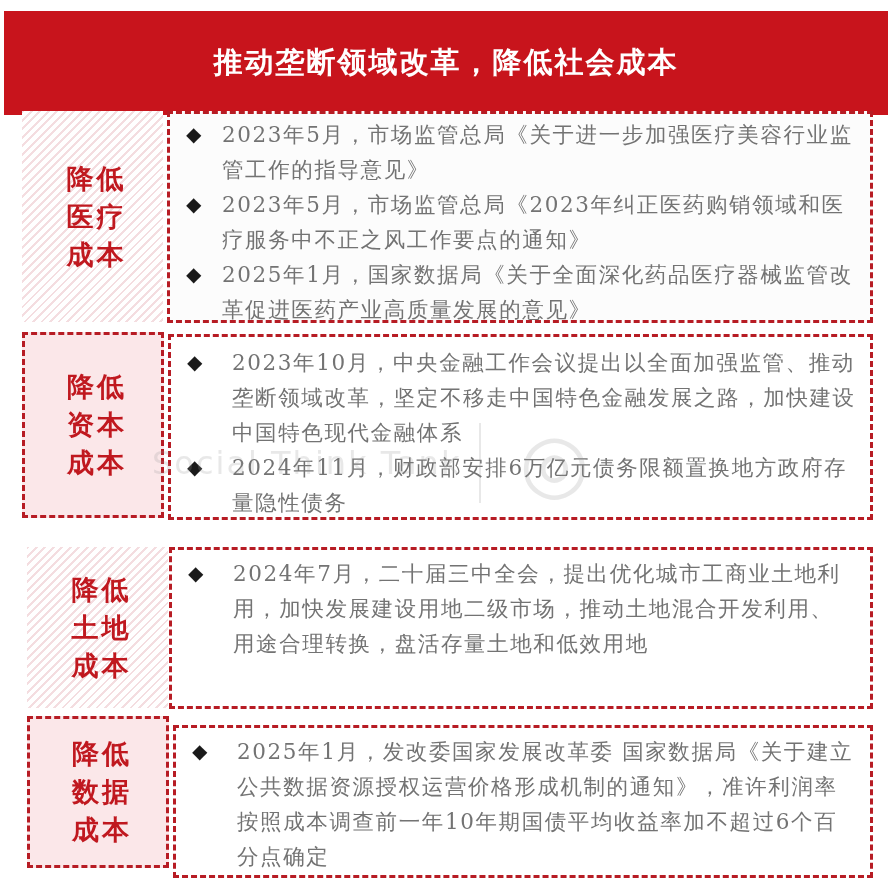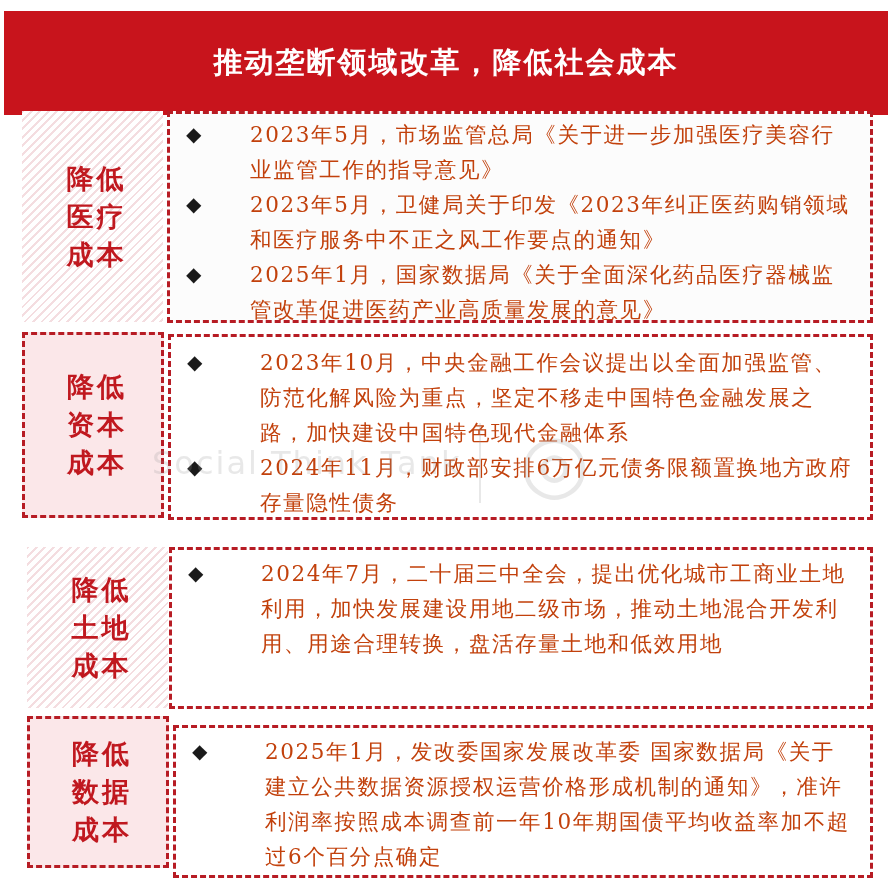--- a/index.html
+++ b/index.html
@@ -82,22 +82,21 @@
       width: 36px;
       font-size: 20px;
       line-height: 35px;
       color: #1a1a1a;
     }
     .bullet-text {
       flex: 1 1 auto;
       font-size: 21.5px;
       line-height: 35px;
       letter-spacing: 1.6px;
-      color: #c2410c;
-      margin-left: 28px;
+      color: #737373;
     }
     .sec2 .bullet-icon, .sec3 .bullet-icon, .sec4 .bullet-icon {
       width: 45px;
     }
     .watermark {
       position: absolute;
       left: 102px;
       top: 418px;
       pointer-events: none;
       display: flex;
@@ -155,37 +154,37 @@
   <span class="label-line">医疗</span>
   <span class="label-line">成本</span>
 </div>
 <div class="content-box tinted sec1" style="left:167px; top:111px; width:706px; height:212px; padding-top:3px;">
   <div class="bullet">
     <span class="bullet-icon">◆</span>
     <span class="bullet-text">2023年5月，市场监管总局《关于进一步加强医疗美容行业监管工作的指导意见》</span>
   </div>
   <div class="bullet">
     <span class="bullet-icon">◆</span>
-    <span class="bullet-text">2023年5月，卫健局关于印发《2023年纠正医药购销领域和医疗服务中不正之风工作要点的通知》</span>
+    <span class="bullet-text">2023年5月，市场监管总局《2023年纠正医药购销领域和医疗服务中不正之风工作要点的通知》</span>
   </div>
   <div class="bullet">
     <span class="bullet-icon">◆</span>
     <span class="bullet-text">2025年1月，国家数据局《关于全面深化药品医疗器械监管改革促进医药产业高质量发展的意见》</span>
   </div>
 </div>
 
 <div class="label-box dashed" style="left:22px; top:332px; width:142px; height:186px;">
   <span class="label-line">降低</span>
   <span class="label-line">资本</span>
   <span class="label-line">成本</span>
 </div>
 <div class="content-box sec2" style="left:168px; top:334px; width:705px; height:186px; padding-top:8px;">
   <div class="bullet">
     <span class="bullet-icon">◆</span>
-    <span class="bullet-text">2023年10月，中央金融工作会议提出以全面加强监管、防范化解风险为重点，坚定不移走中国特色金融发展之路，加快建设中国特色现代金融体系</span>
+    <span class="bullet-text">2023年10月，中央金融工作会议提出以全面加强监管、推动垄断领域改革，坚定不移走中国特色金融发展之路，加快建设中国特色现代金融体系</span>
   </div>
   <div class="bullet">
     <span class="bullet-icon">◆</span>
     <span class="bullet-text">2024年11月，财政部安排6万亿元债务限额置换地方政府存量隐性债务</span>
   </div>
 </div>
 
 <div class="watermark">
   <div class="wm-textblock">
     <span class="wm-en">Social Think Tank</span>

